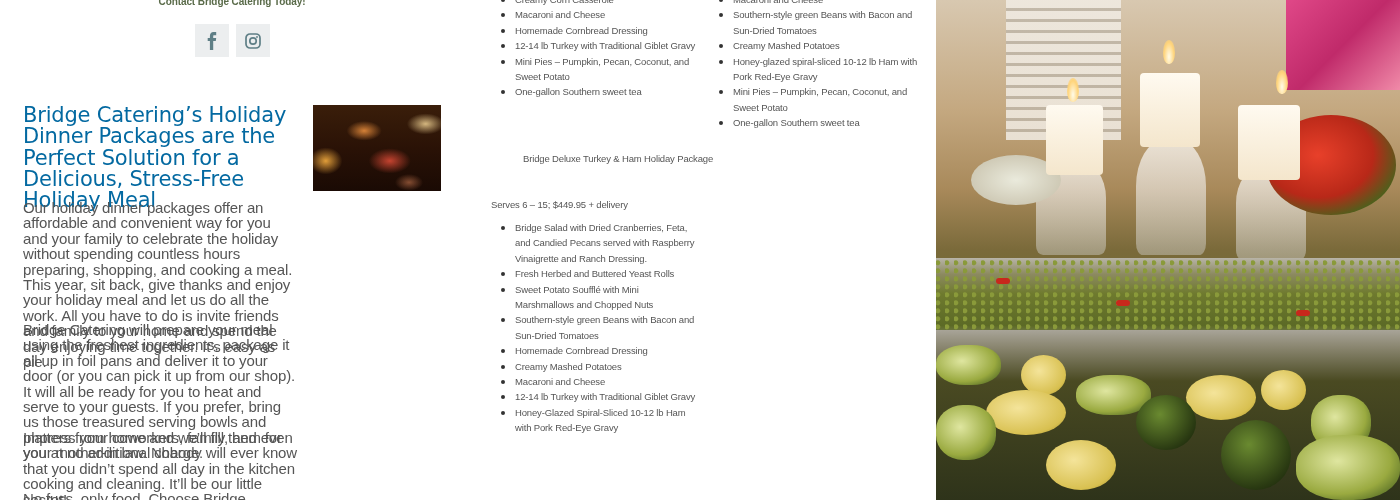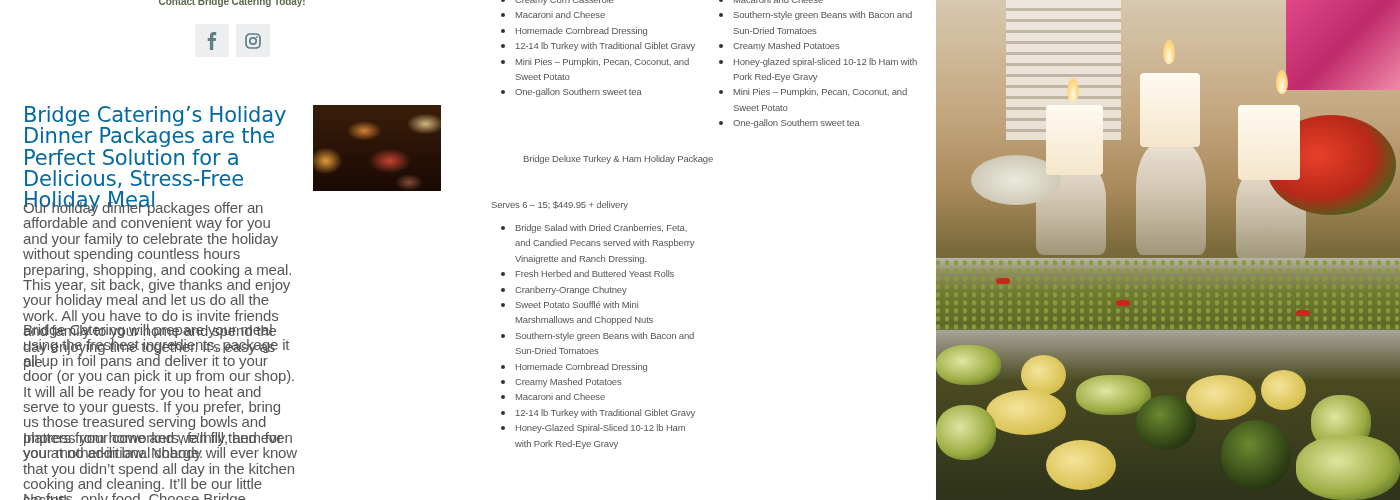--- a/index.html
+++ b/index.html
@@ -118,21 +118,20 @@
 </div>
 
 <div class="col col2-pkg">
   <div>Bridge Deluxe Turkey &amp; Ham Holiday Package</div>
 </div>
 <div class="col col2-serves">Serves 6 – 15; $449.95 + delivery</div>
 <div class="col col2-list">
   <ul>
     <li>Bridge Salad with Dried Cranberries, Feta, and Candied Pecans served with Raspberry Vinaigrette and Ranch Dressing.</li>
     <li>Fresh Herbed and Buttered Yeast Rolls</li>
-    <li>Cranberry-Orange Chutney</li>
     <li>Sweet Potato Soufflé with Mini Marshmallows and Chopped Nuts</li>
     <li>Southern-style green Beans with Bacon and Sun-Dried Tomatoes</li>
     <li>Homemade Cornbread Dressing</li>
     <li>Creamy Mashed Potatoes</li>
     <li>Macaroni and Cheese</li>
     <li>12-14 lb Turkey with Traditional Giblet Gravy</li>
     <li>Honey-Glazed Spiral-Sliced 10-12 lb Ham with Pork Red-Eye Gravy</li>
   </ul>
 </div>
 

